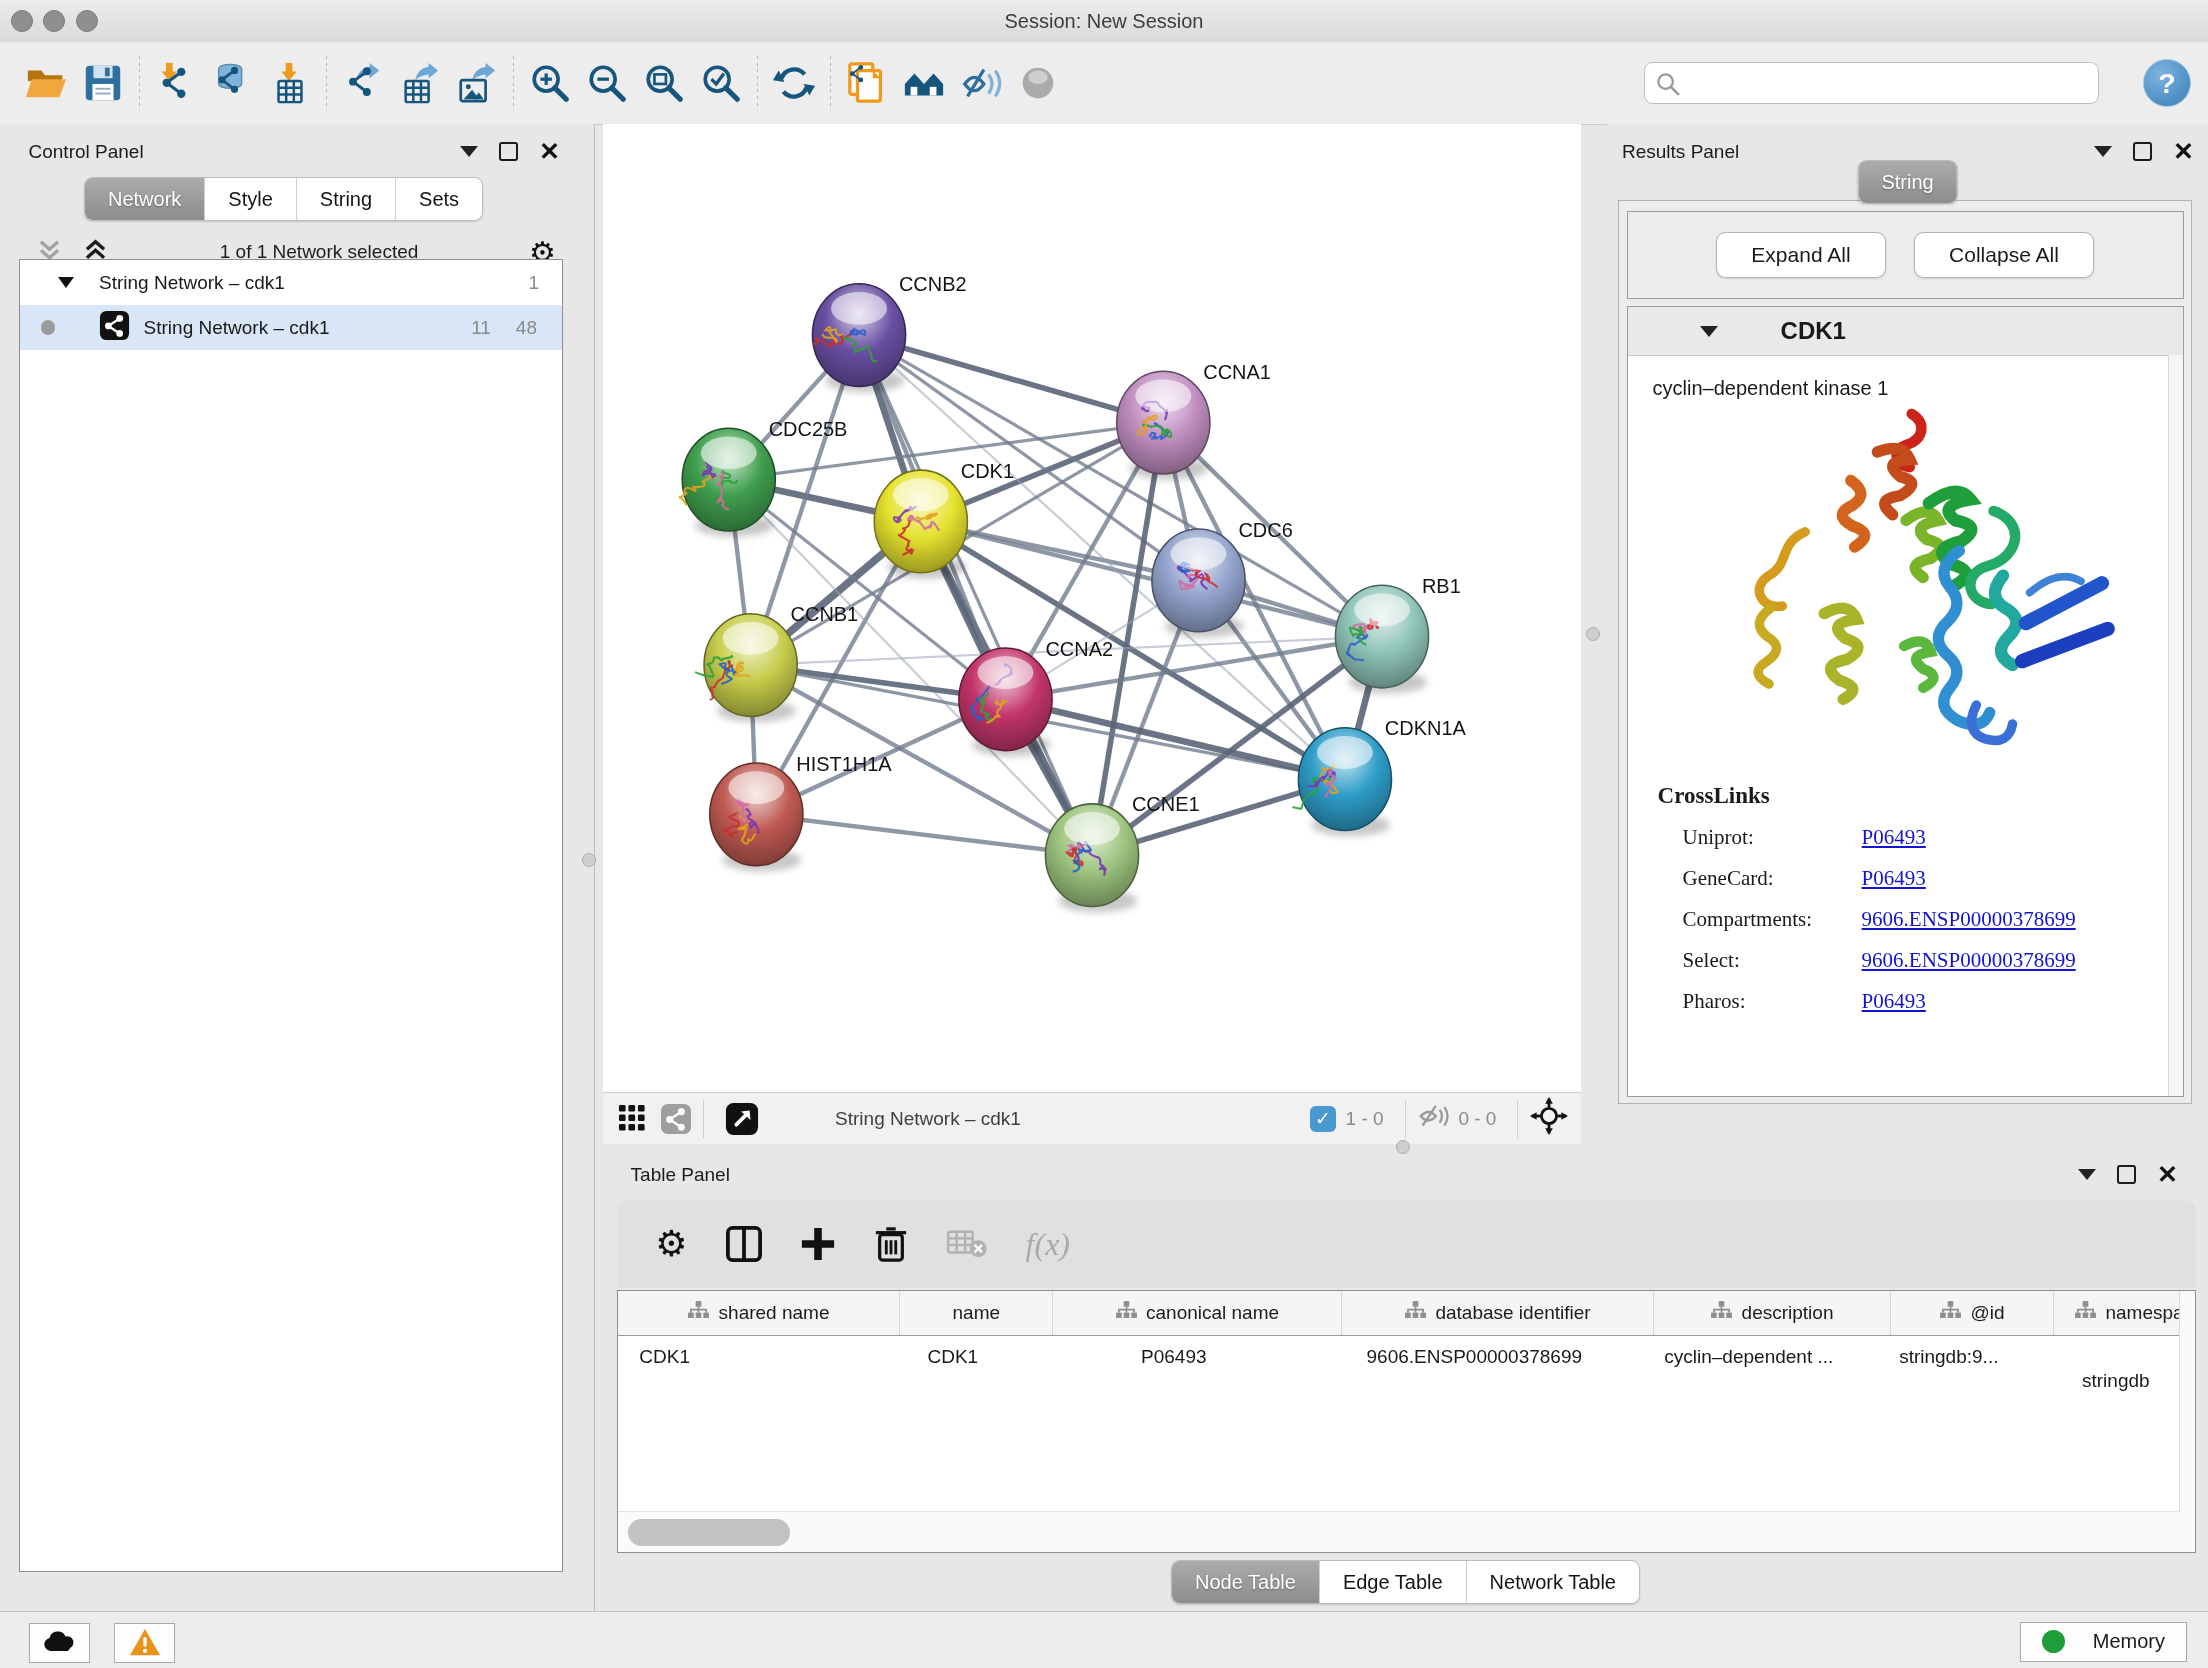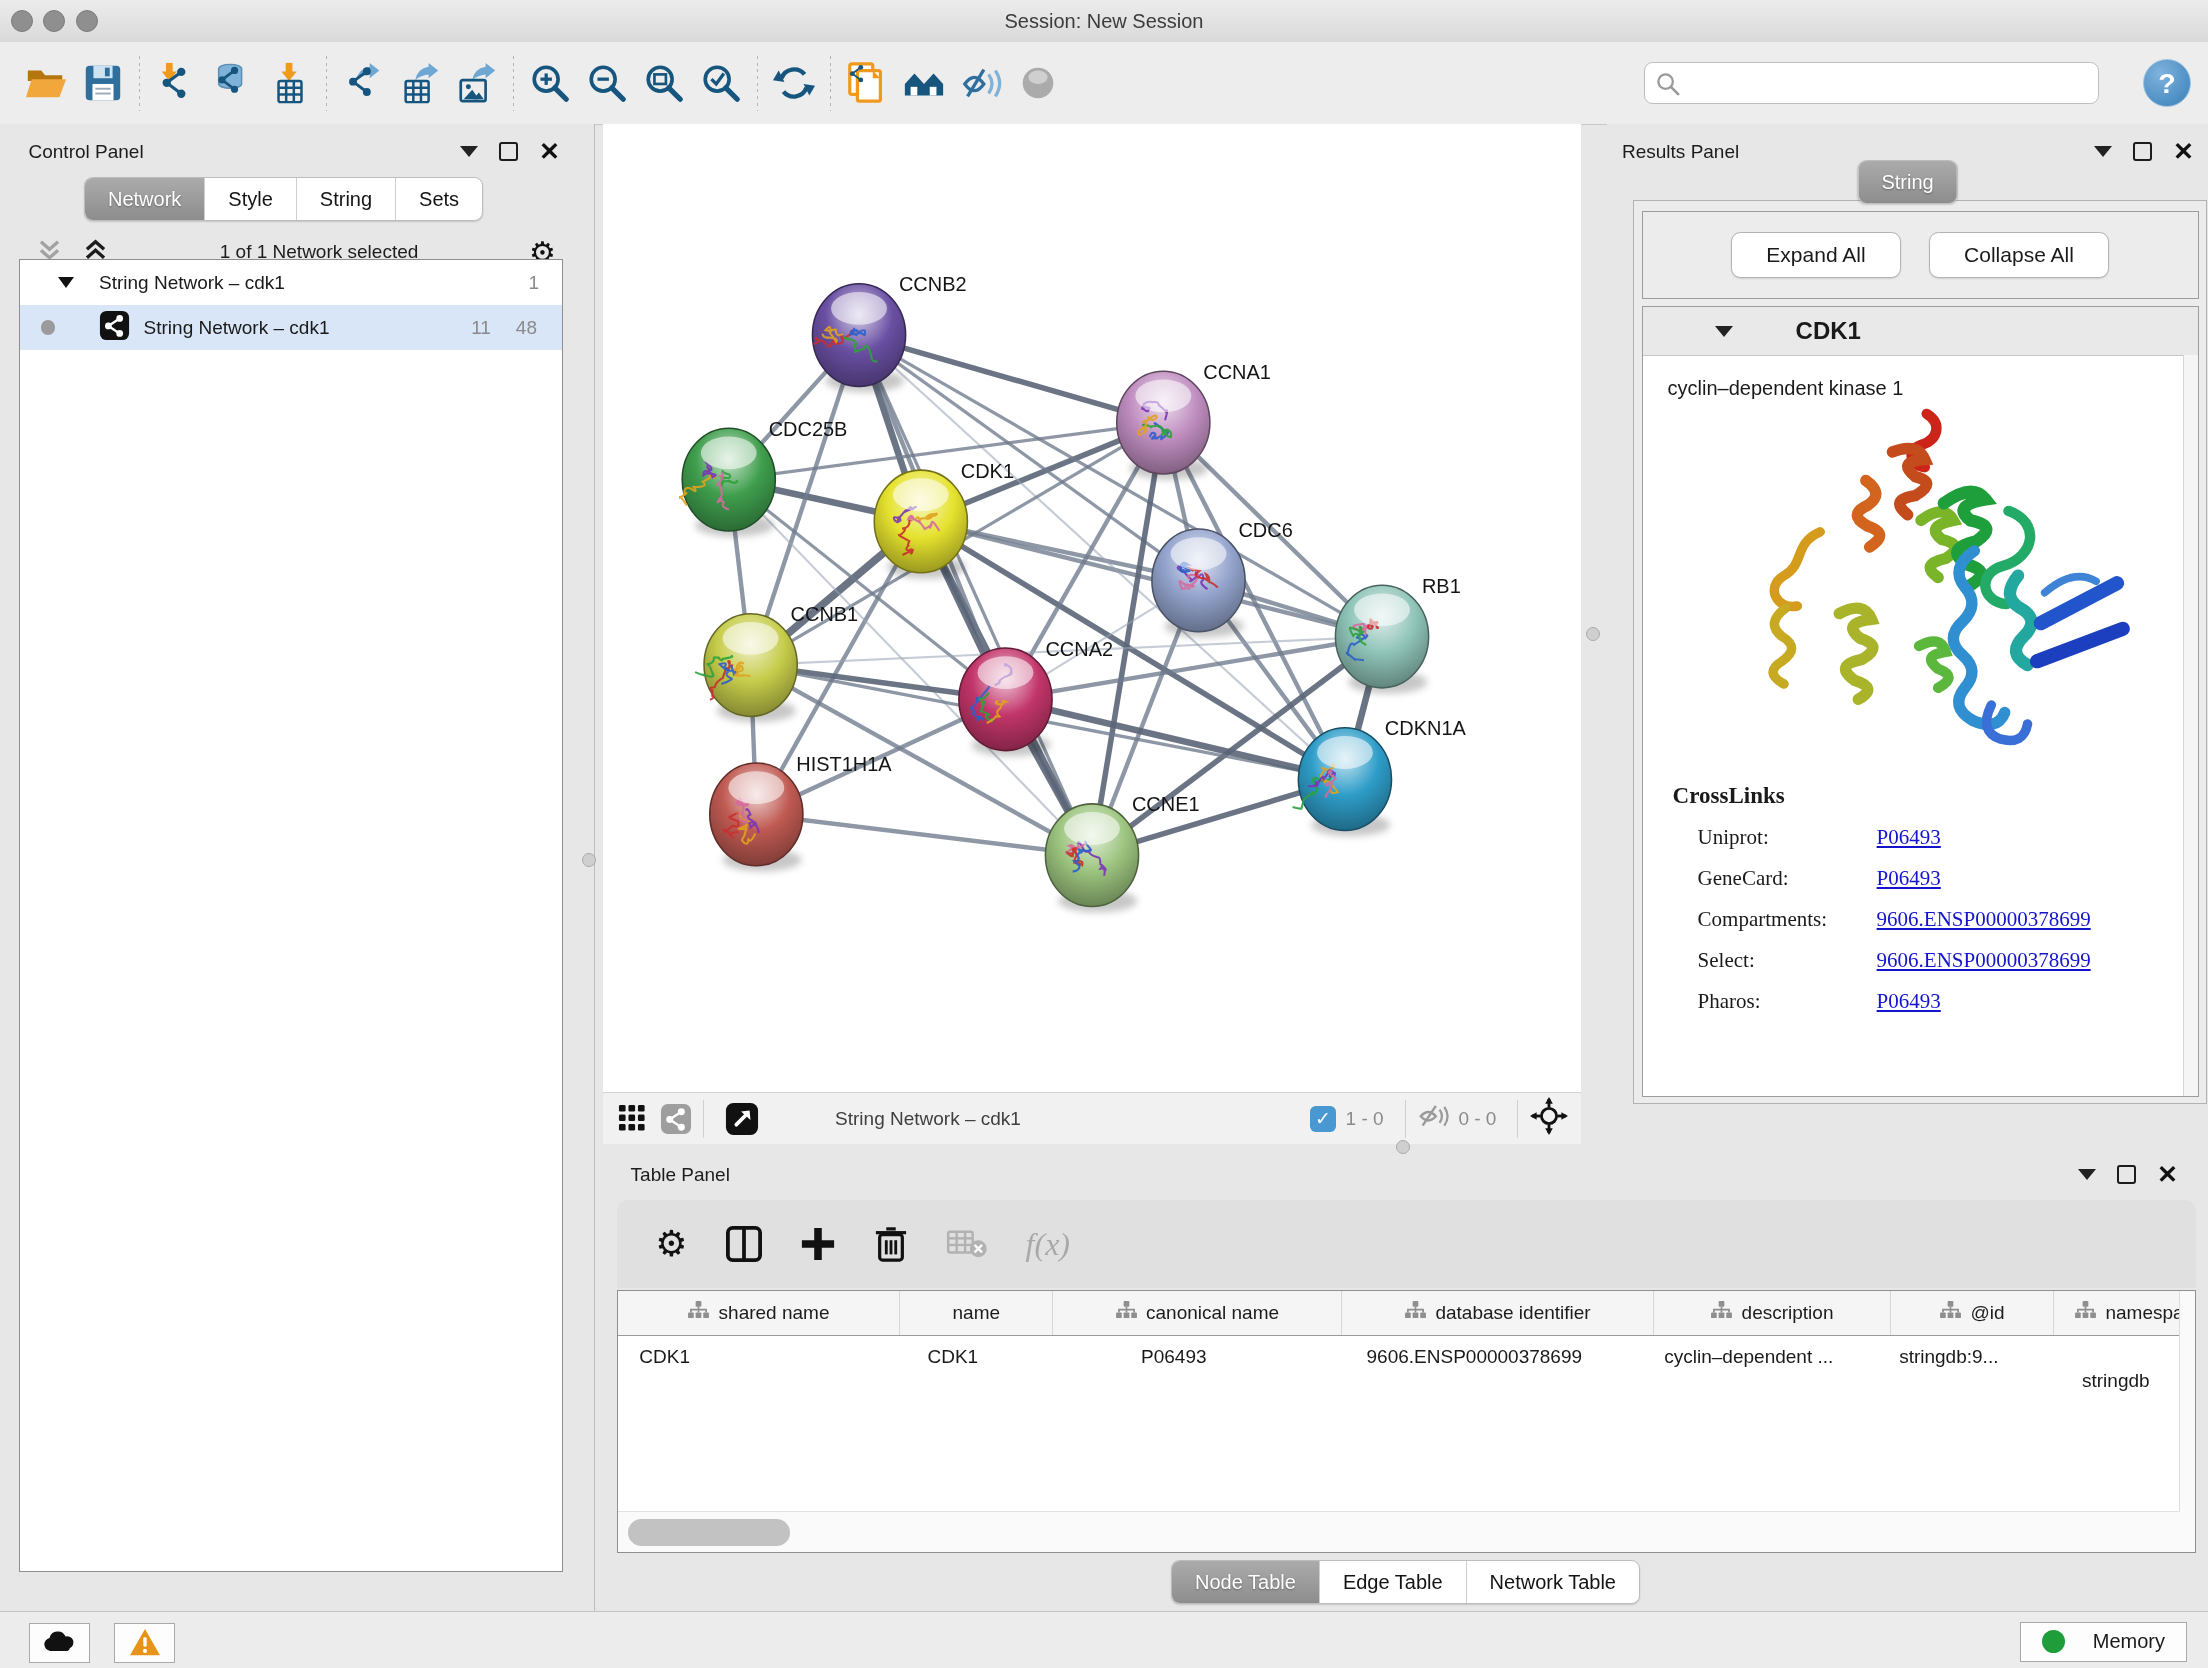--- a/index.html
+++ b/index.html
@@ -55,21 +55,21 @@
   #cf-right{margin-left:auto;display:flex;align-items:center;}
   .cf-count{color:#8a8a8a;margin:0 9.5px;}
   #cf-checkbox{width:26px;height:26px;border-radius:5.7px;background:#4a98d2;color:#fff;font-size:19px;
     display:flex;align-items:center;justify-content:center;}
   
   .split-dot{position:absolute;width:12.4px;height:12.4px;border-radius:50%;background:#cfcfcf;border:1px solid #ababab;}
   
   #results-panel{position:absolute;left:1607px;top:124px;width:601px;height:1020px;background:#e7e7e7;}
   #rp-header{padding:0 14px 0 15px;margin-top:7.6px;}
   #rp-tab{position:absolute;left:50%;transform:translateX(-50%);top:36px;z-index:2;}
-  #rp-box{position:absolute;left:26px;top:76px;width:574px;height:904px;background:#ececec;border:1px solid #b2b2b2;box-sizing:border-box;}
+  #rp-box{position:absolute;left:11px;top:76px;width:574px;height:904px;background:#ececec;border:1px solid #b2b2b2;box-sizing:border-box;}
   #rp-buttons{position:absolute;left:7.6px;top:9.5px;width:557px;height:88px;border:1px solid #9c9c9c;
      display:flex;align-items:center;justify-content:center;gap:28.5px;box-sizing:border-box;}
   .rp-btn{background:#fff;border:1px solid #b3b3b3;border-radius:9.5px;height:44px;padding:0 34px;
      font-size:21px;display:flex;align-items:center;box-shadow:0 1px 1.9px rgba(0,0,0,.12);}
   #rp-section{position:absolute;left:7.6px;top:105px;width:557px;height:791px;border:1px solid #9c9c9c;background:#fff;box-sizing:border-box;}
   #rp-sec-head{height:48px;background:#e9e9e9;border-bottom:1px solid #c6c6c6;display:flex;align-items:center;}
   #rp-sec-head .tri-down{margin-left:72px;}
   #rp-gene{font-size:24px;font-weight:bold;margin-left:63px;}
   #rp-desc{font-size:20px;margin:21px 0 0 25px;}
   #protein-img{position:absolute;left:63px;top:82px;}

